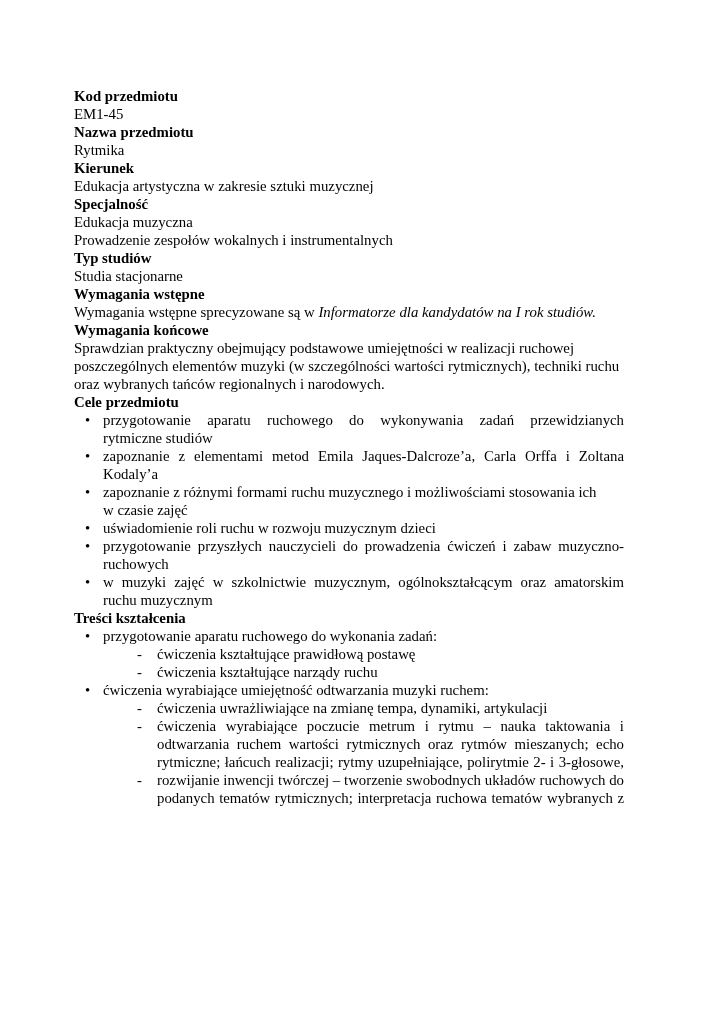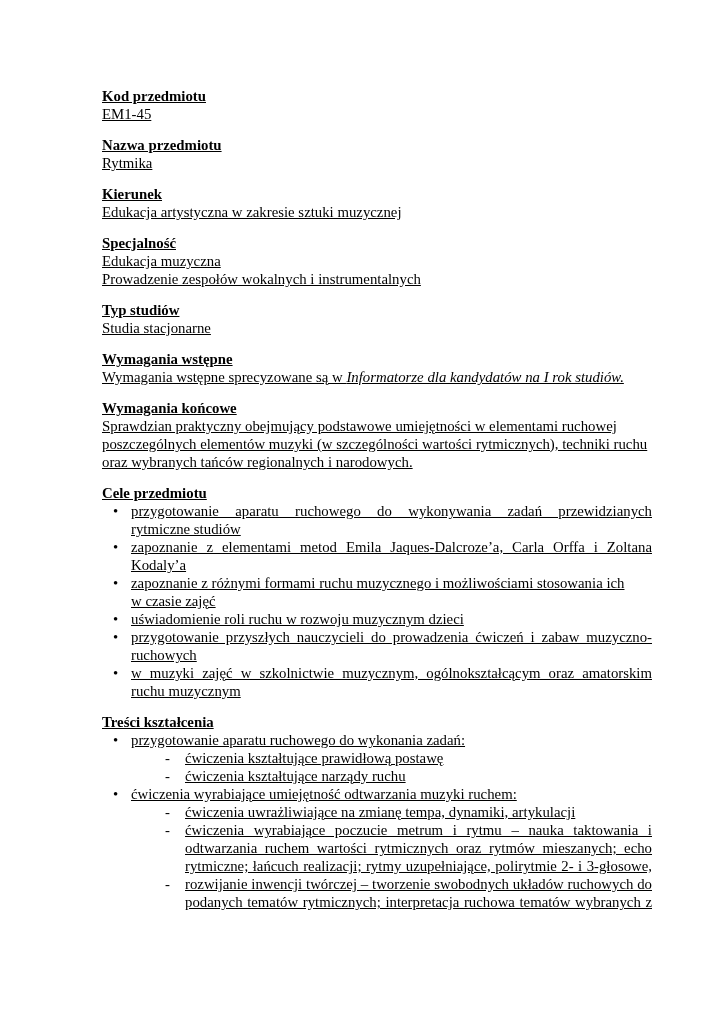--- a/index.html
+++ b/index.html
@@ -12,26 +12,25 @@
     width: 725px;
     height: 1024px;
     font-family: "Liberation Serif", serif;
     font-size: 14.8px;
     line-height: 18px;
     color: #000000;
     overflow: hidden;
   }
   .page {
     position: absolute;
-    left: 102px;
+    left: 74px;
     top: 87px;
     width: 550px;
-    text-decoration: underline;
   }
-  .block + .block { margin-top: 13px; }
+  .block + .block { }
   .h { font-weight: bold; }
   .tline { white-space: nowrap; }
   .tline.fill {
     white-space: normal;
     text-align: justify;
     text-align-last: justify;
   }
   .li { position: relative; padding-left: 29px; }
   .li .marker { position: absolute; left: 11px; top: 0; }
   .li.l2 { padding-left: 83px; }
@@ -72,21 +71,21 @@
   </div>
 
   <div class="block">
     <div class="h">Wymagania wstępne</div>
     <div class="tline"><span>Wymagania wstępne sprecyzowane są w </span><span class="it">Informatorze dla kandydatów na I rok studiów.</span></div>
   </div>
 
   <div class="block">
     <div class="h">Wymagania końcowe</div>
     <div>
-        <div class="tline">Sprawdzian praktyczny obejmujący podstawowe umiejętności w elementami ruchowej</div>
+        <div class="tline">Sprawdzian praktyczny obejmujący podstawowe umiejętności w realizacji ruchowej</div>
         <div class="tline">poszczególnych elementów muzyki (w szczególności wartości rytmicznych), techniki ruchu</div>
         <div class="tline">oraz wybranych tańców regionalnych i narodowych.</div>
       </div>
   </div>
 
   <div class="block">
     <div class="h">Cele przedmiotu</div>
 
     <div class="li l1">
       <span class="marker">•</span>

